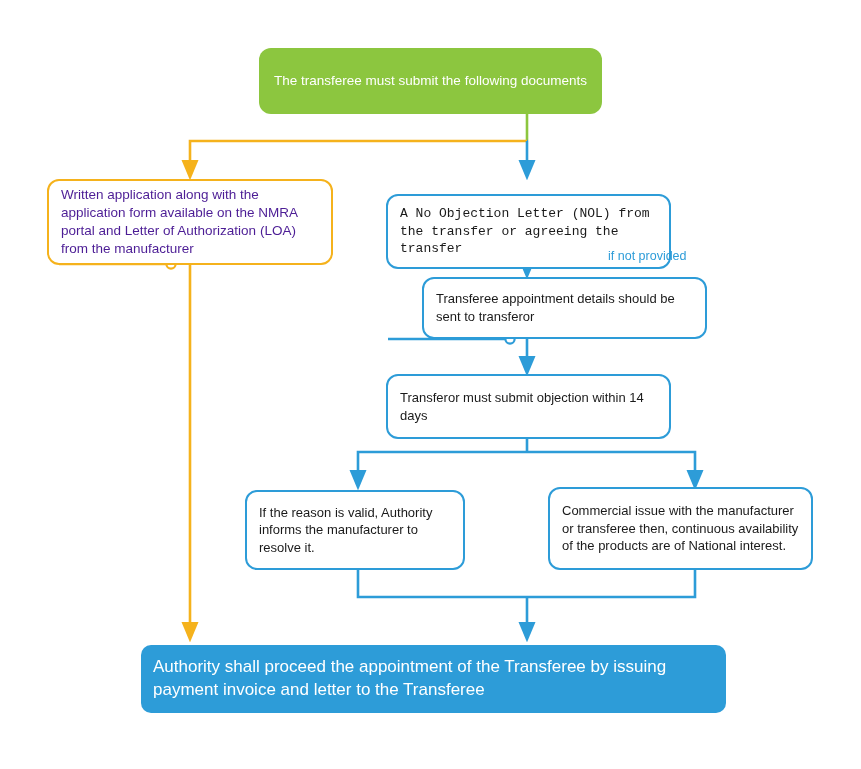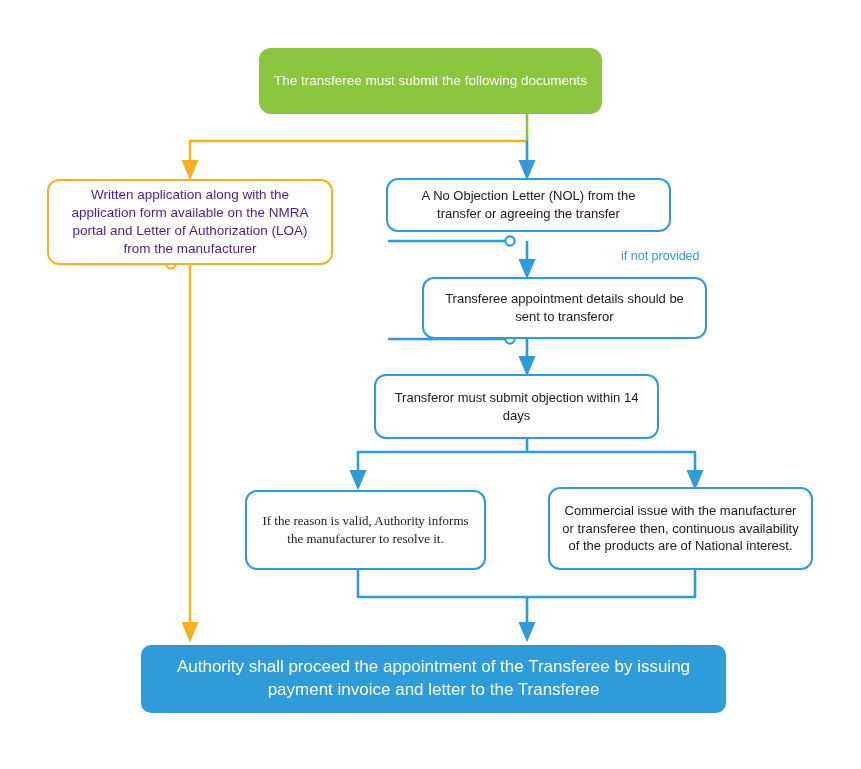--- a/index.html
+++ b/index.html
@@ -24,21 +24,21 @@
     width: 861px;
     height: 769px;
     pointer-events: none;
   }
   .node {
     position: absolute;
     box-sizing: border-box;
     display: flex;
     align-items: center;
     justify-content: center;
-    text-align: center;
+    text-align: left;
     line-height: 1.35;
     z-index: 2;
   }
   .node-text {
     display: block;
     padding: 0 12px;
     white-space: pre-line;
   }
 
   
@@ -130,35 +130,35 @@
   </svg>
 
   <div class="node node-green" style="left:259px; top:48px; width:343px; height:66px;">
     <span class="node-text">The transferee must submit the following documents</span>
   </div>
 
   <div class="node node-yellow" style="left:47px; top:179px; width:286px; height:86px;">
     <span class="node-text">Written application along with the application form available on the NMRA portal and Letter of  Authorization (LOA) from the manufacturer</span>
   </div>
 
-  <div class="node node-blue" style="left:386px; top:178px; width:285px; height:54px;">
+  <div class="node node-blue" style="left:386px; top:194px; width:285px; height:75px;font-family:Liberation Mono, monospace;">
     <span class="node-text">A No Objection Letter (NOL) from the transfer or agreeing the transfer</span>
   </div>
 
-  <div class="edge-label" style="left:621px; top:249px;text-align:center;">if not provided</div>
+  <div class="edge-label" style="left:608px; top:249px;text-align:center;">if not provided</div>
 
   <div class="node node-blue" style="left:386px; top:277px; width:285px; height:62px;margin-left:36px;">
     <span class="node-text">Transferee appointment details should be sent to transferor</span>
   </div>
 
-  <div class="node node-blue" style="left:374px; top:374px; width:285px; height:65px;">
+  <div class="node node-blue" style="left:386px; top:374px; width:285px; height:65px;">
     <span class="node-text">Transferor must submit objection within 14 days</span>
   </div>
 
-  <div class="node node-blue" style="left:245px; top:490px; width:241px; height:80px;font-family:Liberation Serif, serif;">
+  <div class="node node-blue" style="left:245px; top:490px; width:220px; height:80px;">
     <span class="node-text">If the reason is valid, Authority informs the manufacturer to resolve it.</span>
   </div>
 
   <div class="node node-blue" style="left:548px; top:487px; width:265px; height:83px;">
     <span class="node-text">Commercial issue with the manufacturer or transferee then, continuous availability of the products are of National interest.</span>
   </div>
 
   <div class="node node-blue-filled" style="left:141px; top:645px; width:585px; height:68px;">
     <span class="node-text">Authority shall proceed the appointment of the Transferee by issuing payment invoice and letter to the Transferee</span>
   </div>

